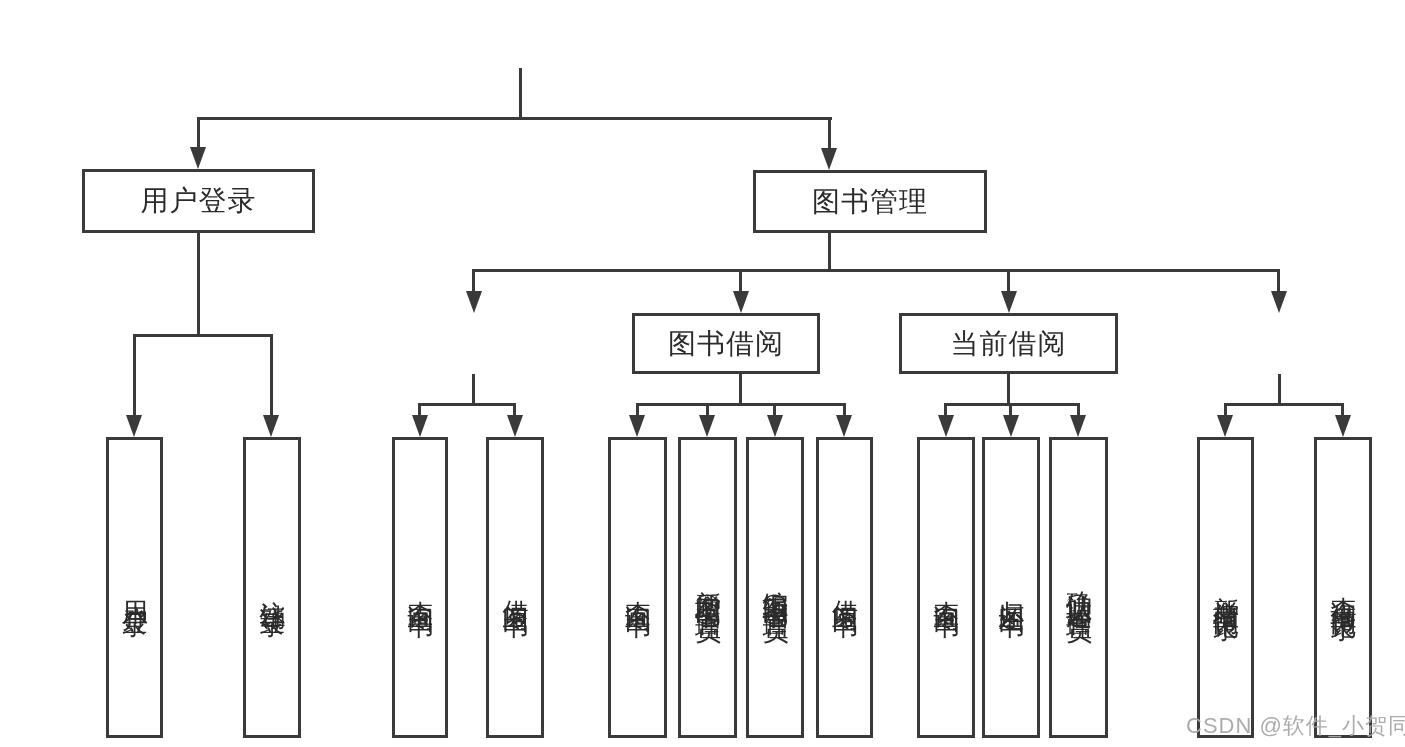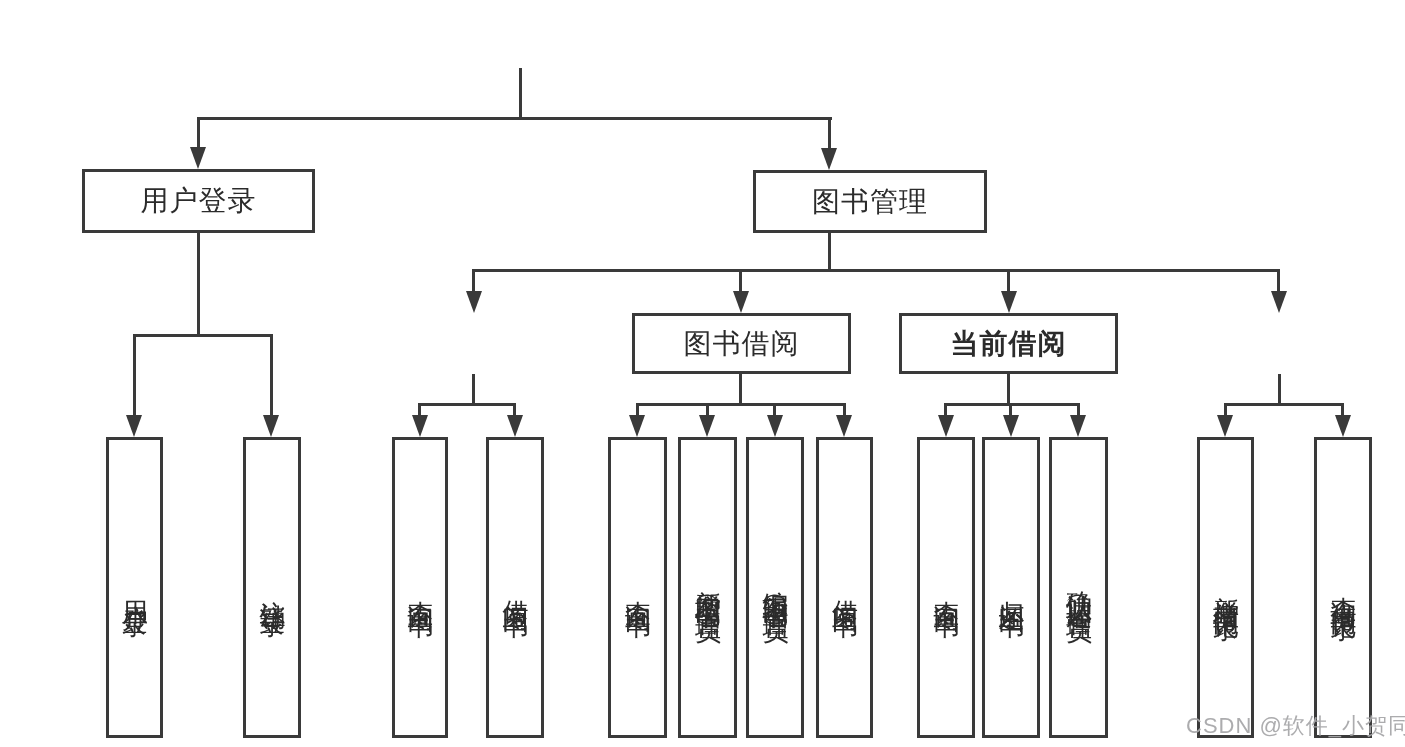--- a/index.html
+++ b/index.html
@@ -107,25 +107,25 @@
 
   <div class="node" style="left:82px;  top:169px; width:233px; height:64px;">
     <span>用户登录</span>
   </div>
 
   <div class="node" style="left:713px; top:170px; width:234px; height:63px;margin-left:40px;">
     <span>图书管理</span>
   </div>
 
 
-  <div class="node" style="left:632px;  top:313px; width:219px; height:61px;">
+  <div class="node" style="left:632px;  top:313px; width:188px; height:61px;">
     <span>图书借阅</span>
   </div>
 
-  <div class="node" style="left:899px;  top:313px; width:219px; height:61px;font-weight:bold;">
+  <div class="node" style="left:899px;  top:313px; width:219px; height:61px;">
     <span>当前借阅</span>
   </div>
 
 
   <div class="leaf" style="left:106px;  width:57px;">
     <span>用户登录</span>
   </div>
   <div class="leaf" style="left:243px;  width:58px;">
     <span>注销登录</span>
   </div>

